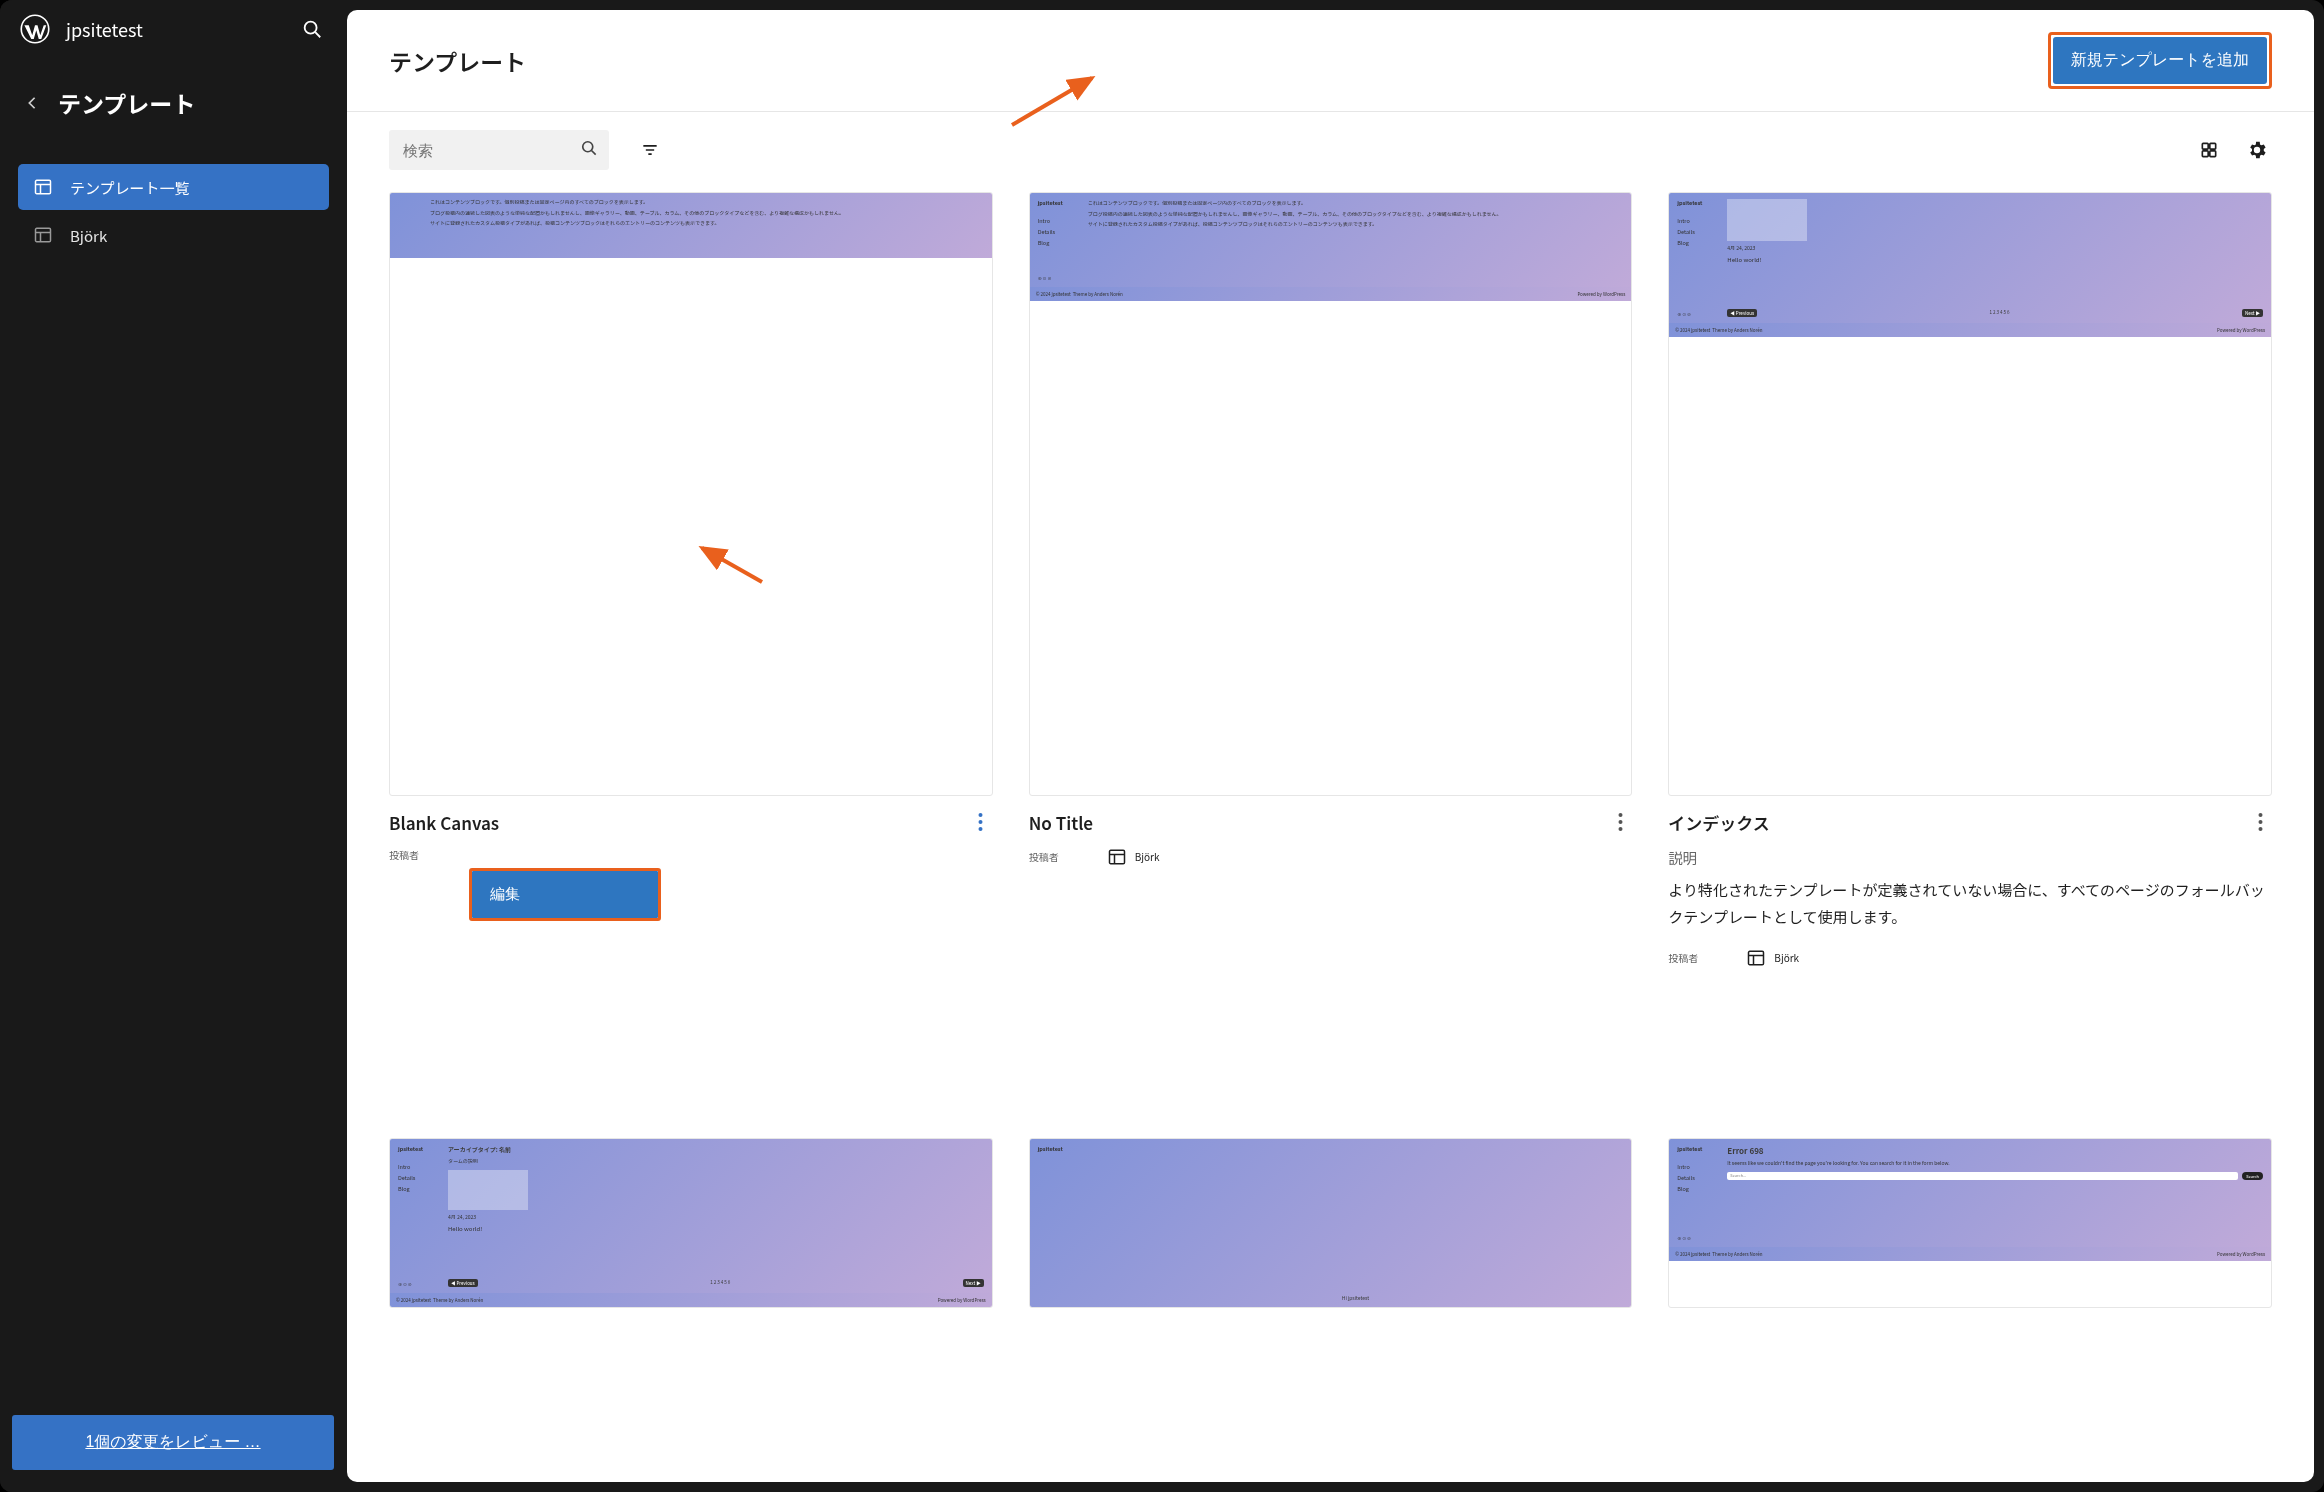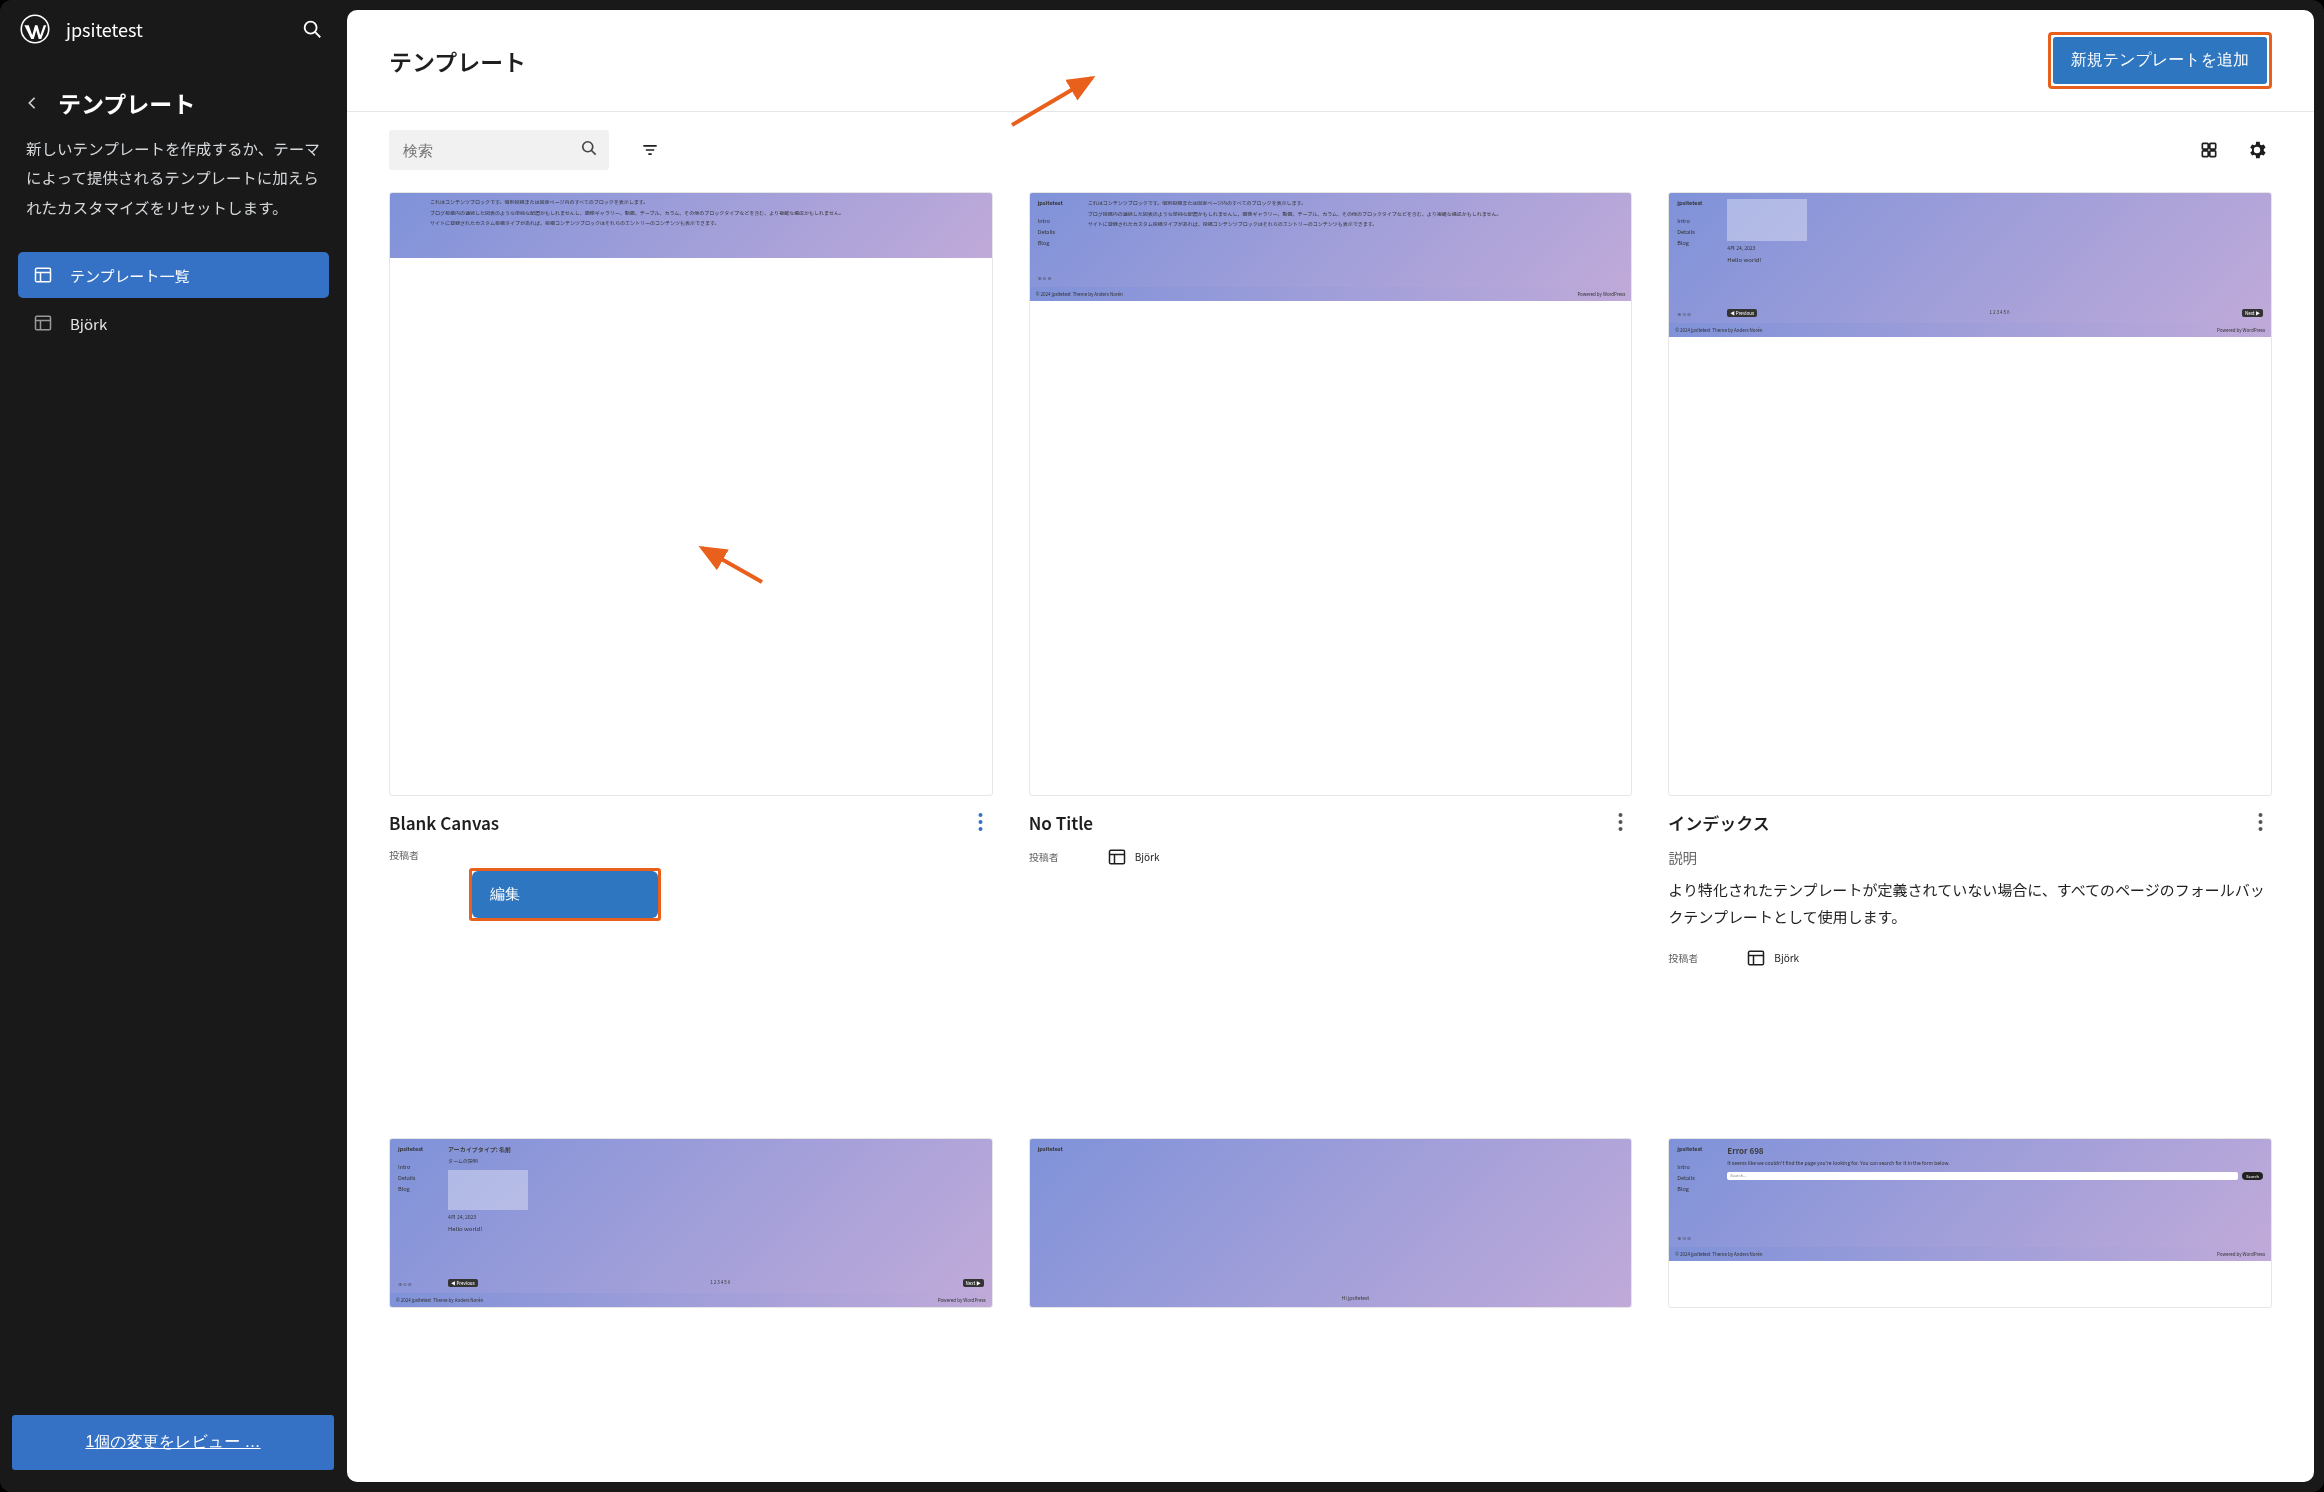--- a/index.html
+++ b/index.html
@@ -60,21 +60,21 @@
     .more-btn { width:24px; height:24px; display:flex; align-items:center; justify-content:center; cursor:pointer; }
     .more-btn.blue svg circle { fill:#3572c5; }
     .card-author-row { display:flex; align-items:center; gap:8px; margin-top:12px; color:#606060; font-size:10px; }
     .card-author-row .auth-left { width:70px; }
     .author-pill { display:flex; align-items:center; gap:8px; color:#1e1e1e; }
     .card-desc-label { margin-top:12px; font-size:14.5px; color:#666; }
     .card-desc-text { margin-top:8px; font-size:15px; line-height:1.8; color:#1e1e1e; }
 
     .edit-popover { position:relative; margin-top:6px; margin-left:80px; }
     .edit-inner { border:3px solid #e9601d; border-radius:3px; display:inline-block; }
-    .edit-btn { background:#2e76c0; color:#fff; border:none; padding:14px 70px 14px 18px; font-size:15px; text-align:left; cursor:pointer; width:186px; border-radius:6px;}
+    .edit-btn { background:#2e76c0; color:#fff; border:none; padding:14px 70px 14px 18px; font-size:15px; text-align:left; cursor:pointer; width:186px; border-radius:1px;}
 
     
     .arrow { position:absolute; pointer-events:none; }
     .arrow svg { overflow:visible; }
 
     
     .row2 .preview { aspect-ratio:auto; height:170px; }
 
     .err-title{font-size:8px;font-weight:bold;}
     .pv-search{display:flex;gap:4px;margin-top:3px;}
@@ -108,21 +108,20 @@
 
     <div class="sb-heading">
       <div class="back-chevron">
         <svg width="12" height="14" viewBox="0 0 10 16" fill="none" stroke="#ccc" stroke-width="2">
             <polyline points="8,2 2,8 8,14"></polyline>
           </svg>
       </div>
       <h1>テンプレート</h1>
     </div>
 
-    <p class="sb-desc">新しいテンプレートを作成するか、テーマによって提供されるテンプレートに加えられたカスタマイズをリセットします。</p>
 
     <nav class="sb-menu">
       <div class="sb-item active">
         <span class="lay-icon">
           <svg width="20" height="20" viewBox="0 0 24 24" fill="none" stroke="#fff" stroke-width="1.8">
               <rect x="3" y="4" width="18" height="16" rx="1.5"></rect>
               <line x1="3" y1="9" x2="21" y2="9"></line>
               <line x1="9" y1="9" x2="9" y2="20"></line>
             </svg>
         </span>

